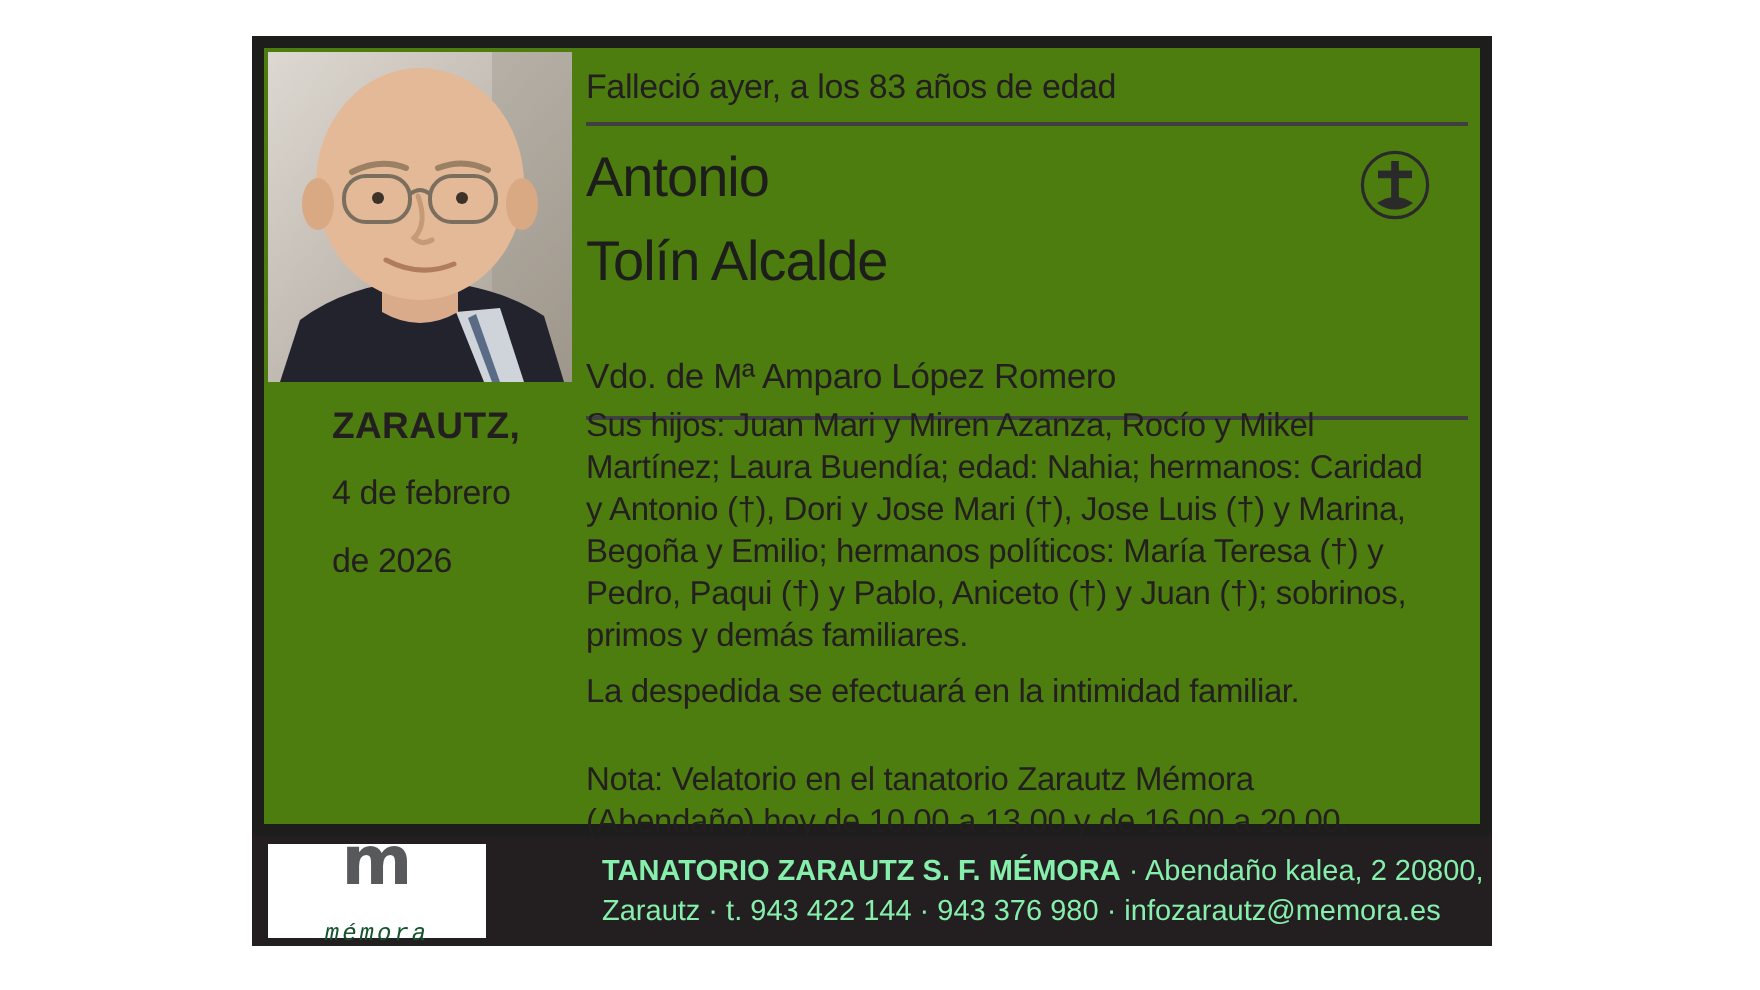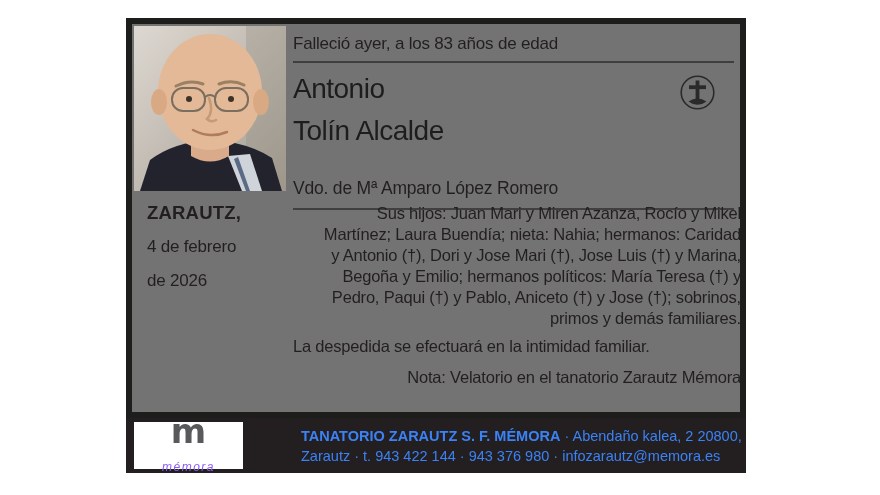--- a/index.html
+++ b/index.html
@@ -2,54 +2,54 @@
 <html><head>
 <meta charset="utf-8">
 <style>
   * { margin:0; padding:0; box-sizing:border-box; }
   html,body { width:880px; height:495px; background:#ffffff; overflow:hidden;
               font-family:"Liberation Sans", sans-serif; color:#231f20; }
   .page { position:relative; width:880px; height:495px; background:#ffffff; }
 
   .card { position:absolute; left:126px; top:18px; width:620px; }
 
-  .content { position:relative; width:620px; height:400px; background:#737373;
+  .content { position:relative; width:620px; height:400px; background:#4d7c0f;
              border:6px solid #1d1d1b; }
 
   .photo { position:absolute; left:2px; top:2px; width:152px; height:165px; overflow:hidden; }
   .photo svg { display:block; }
 
   .header { position:absolute; left:161px; top:10px; width:441px; }
   .pre-title { font-size:17px; letter-spacing:-0.2px; padding-bottom:7px;
                border-bottom:2px solid #3f3f3f; }
   .name { font-size:28px; line-height:42px; letter-spacing:-0.5px; color:#1d1d1b; margin-top:5px; }
   .subtitle { font-size:17.5px; letter-spacing:-0.2px; margin-top:26px; padding-bottom:9px;
               border-bottom:2px solid #404040; }
 
   .cross-badge { position:absolute; left:547px; top:50px; width:37px; height:37px; }
 
-  .dateline { position:absolute; left:15px; top:178px; width:132px; }
+  .dateline { position:absolute; left:34px; top:178px; width:132px; }
   .city { font-weight:bold; font-size:18.5px; letter-spacing:0.2px; line-height:21px; }
   .date-line { font-size:17px; line-height:21px; letter-spacing:-0.2px;margin-top:13px; }
 
   .bodytext { position:absolute; left:161px; top:179px; width:448px;
               font-size:16.5px; letter-spacing:-0.2px; }
-  .bodytext .line { line-height:21px; white-space:nowrap;text-align:right; }
+  .bodytext .line { line-height:21px; white-space:nowrap; }
   .farewell { margin-top:7px; line-height:21px; white-space:nowrap; }
-  .note { margin-top:10px; }
+  .note { margin-top:23px; }
 
   .footer { position:relative; width:620px; height:55px; background:#231f20;
             display:flex; align-items:center; }
   .logo-box { width:109px; height:47px; background:#ffffff; margin-left:8px;
               display:flex; flex-direction:column; align-items:center; justify-content:center; }
   .logo-m { font-family:"DejaVu Sans", sans-serif; font-weight:bold; font-size:34px;
             line-height:26px; color:#58595b; }
-  .logo-wordmark { font-family:Liberation Sans, sans-serif; font-style:italic; font-size:12px;
-                   letter-spacing:1.5px; color:#8b5cf6; margin-top:16px; }
-  .footer-text { margin-left:58px; color:#3b82f6; font-size:14.5px; line-height:20px; }
+  .logo-wordmark { font-family:Liberation Mono, monospace; font-style:italic; font-size:12px;
+                   letter-spacing:1.5px; color:#14532d; margin-top:16px; }
+  .footer-text { margin-left:58px; color:#86efac; font-size:14.5px; line-height:20px; }
   .footer-text .ln { white-space:nowrap; }
   .footer-text .b { font-weight:bold; }
 </style>
 </head>
 <body>
 
 <div class="page">
   <div class="card">
 
     <div class="content">
@@ -103,29 +103,30 @@
 
       <div class="dateline">
         <div class="city">ZARAUTZ,</div>
         <div class="date-line">4 de febrero</div>
         <div class="date-line">de 2026</div>
       </div>
 
       <div class="bodytext">
         <div class="family">
           <div class="line">Sus hijos: Juan Mari y Miren Azanza, Rocío y Mikel</div>
-          <div class="line">Martínez; Laura Buendía; nieta: Nahia; hermanos: Caridad</div>
+          <div class="line">Martínez; Laura Buendía; edad: Nahia; hermanos: Caridad</div>
           <div class="line">y Antonio (†), Dori y Jose Mari (†), Jose Luis (†) y Marina,</div>
           <div class="line">Begoña y Emilio; hermanos políticos: María Teresa (†) y</div>
-          <div class="line">Pedro, Paqui (†) y Pablo, Aniceto (†) y Jose (†); sobrinos,</div>
+          <div class="line">Pedro, Paqui (†) y Pablo, Aniceto (†) y Juan (†); sobrinos,</div>
           <div class="line">primos y demás familiares.</div>
         </div>
         <div class="farewell">La despedida se efectuará en la intimidad familiar.</div>
         <div class="note">
           <div class="line">Nota: Velatorio en el tanatorio Zarautz Mémora</div>
+          <div class="line">(Abendaño) hoy de 10.00 a 13.00 y de 16.00 a 20.00.</div>
         </div>
       </div>
 
     </div>
 
     <div class="footer">
       <div class="logo-box">
         <div class="logo-m">m</div>
         <div class="logo-wordmark">mémora</div>
       </div>

